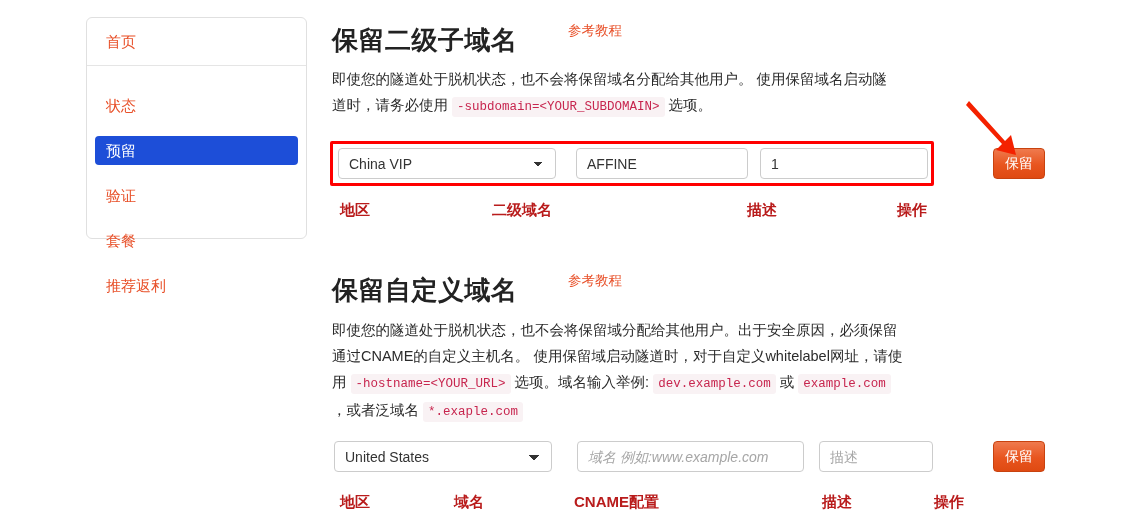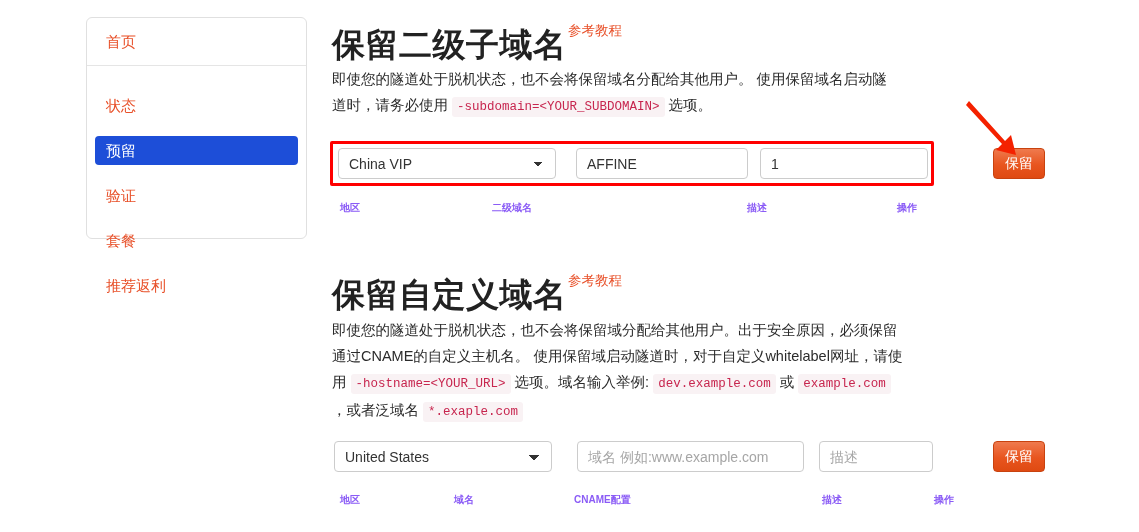--- a/index.html
+++ b/index.html
@@ -45,21 +45,21 @@
   .sidebar-item.active {
     background: #1d4ed8;
     color: #ffffff;
   }
 
   
   .main { position: absolute; left: 332px; top: 0; width: 800px; }
 
   .sec-head { position: relative; }
   .sec-title {
-    font-size: 33px;
+    font-size: 26px;
     font-weight: bold;
     color: #222;
     letter-spacing: 0.5px;
     margin: 0;
   }
   .sec-link {
     position: absolute;
     font-size: 13.5px;
     color: #e8512a;
     text-decoration: none;
@@ -122,23 +122,23 @@
     line-height: 29px;
     cursor: pointer;
     font-family: "Liberation Sans", "DejaVu Sans", sans-serif;
     padding: 0;
   }
 
   
   .thead { position: absolute; left: 0; width: 700px; }
   .th {
     position: absolute;
-    font-size: 10px;
+    font-size: 15px;
     font-weight: bold;
-    color: #8b5cf6;
+    color: #b91c1c;
     white-space: nowrap;
   }
 
   
   .redbox {
     position: absolute;
     border: 3px solid #ff0000;
     border-radius: 2px;
     pointer-events: none;
   }
@@ -216,21 +216,21 @@
       <code class="kbd">example.com</code>
       <span>，或者泛域名</span>
       <code class="kbd">*.exaple.com</code>
     </p>
 
     <div class="form-row" style="top:441px;">
       <select class="fld" style="left:2px;top:0;width:218px;">
         <option>United States</option>
         <option>China VIP</option>
       </select>
-      <input class="fld" type="text" style="left: 245px; top: 0px; width: 227px;" placeholder="域名 例如:www.example.com">
+      <input class="fld" type="text" style="left: 245px; top: 0px; width: 227px; font-style: italic;" placeholder="域名 例如:www.example.com">
       <input class="fld" type="text" style="left: 487px; top: 0px; width: 114px;" placeholder="描述">
       <button class="btn-save" style="left:661px;top:0;">保留</button>
     </div>
 
     <div class="thead" style="top:493px;">
       <div class="th" style="left:8px;">地区</div>
       <div class="th" style="left:122px;">域名</div>
       <div class="th" style="left:242px;">CNAME配置</div>
       <div class="th" style="left:490px;">描述</div>
       <div class="th" style="left:602px;">操作</div>

